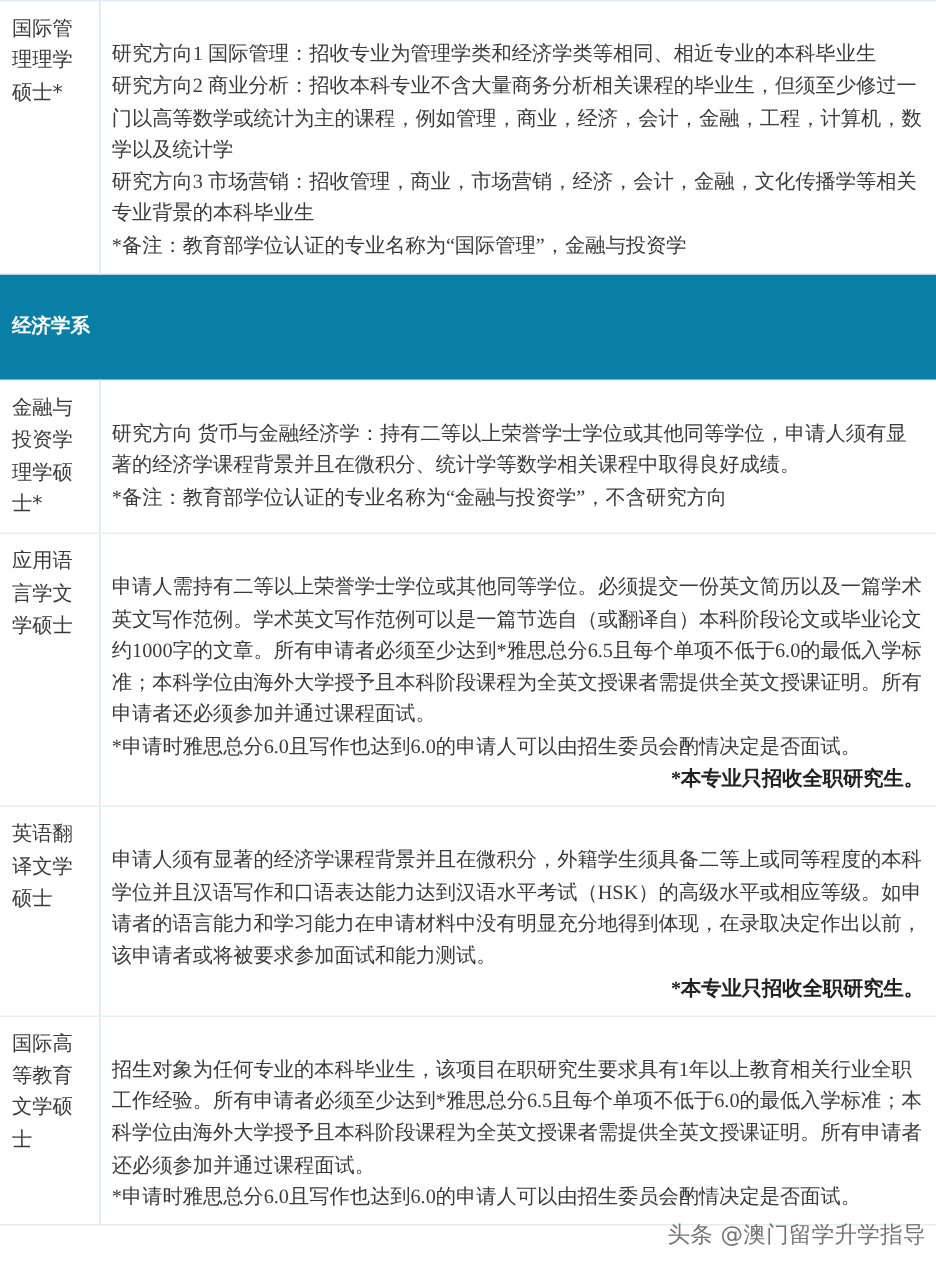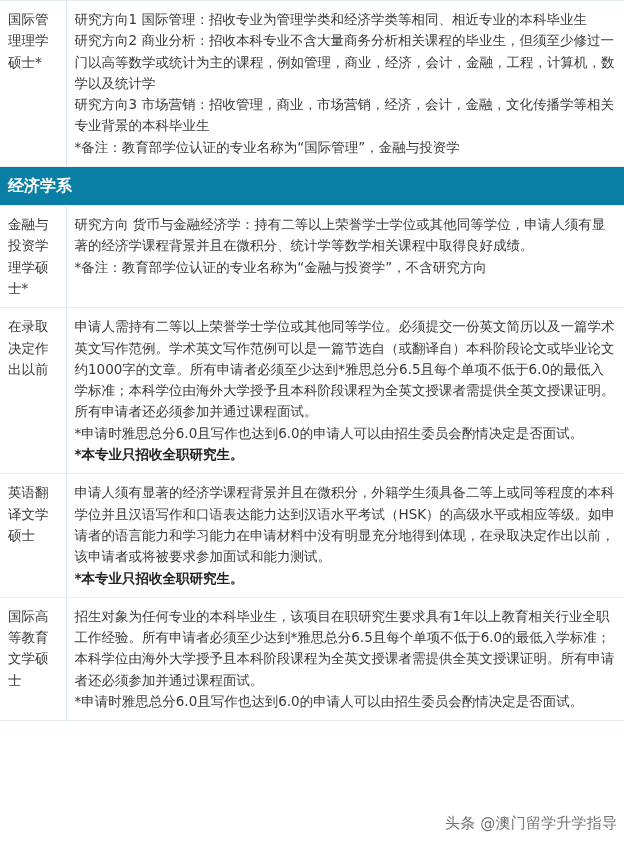--- a/index.html
+++ b/index.html
@@ -14,26 +14,26 @@
     }
     col.c1 { width: 66px; }
     col.c2 { width: 558px; }
     td {
       vertical-align: top; font-size: 13.5px; line-height: 21.3px;
       border-top: 1px solid #e6eef2; border-bottom: 1px solid #e6eef2;
     }
     td.name {
       padding: 8px 4px 8px 8px; border-right: 1px solid #dbe6ec; color: #3a3a3a;
     }
-    td.body { padding: 8px 8px 8px 8px; color: #3a3a3a; }
+    td.body { padding: 24px 8px 8px 8px; color: #3a3a3a; font-family: Liberation Serif, serif; }
     td.body p { margin: 0; }
-    td.body p.bold { font-weight: bold; color: #222; }
+    td.body p.bold { font-weight: bold; color: #222; text-align: right; }
     tr.header td {
-      background: #0a7fa6; color: #ffffff; font-weight: bold; font-size: 16px;
-      padding: 0 8px; height: 38px; line-height: 38px; vertical-align: middle;
+      background: #0a7fa6; color: #ffffff; font-weight: bold; font-size: 13px;
+      padding: 16px 8px; height: 38px; line-height: 38px; vertical-align: middle;
       border: none;
     }
     .watermark {
       position: absolute; left: 445px; top: 814px; font-size: 15px;
       color: rgba(70,70,70,0.75); letter-spacing: 0.2px; white-space: nowrap;
       text-shadow: 0 0 1px #fff;
     }
   </style>
 </head>
 <body>
@@ -57,21 +57,21 @@
       <td colspan="2">经济学系</td>
     </tr>
     <tr>
       <td class="name">金融与投资学理学硕士*</td>
       <td class="body">
         <p>研究方向 货币与金融经济学：持有二等以上荣誉学士学位或其他同等学位，申请人须有显著的经济学课程背景并且在微积分、统计学等数学相关课程中取得良好成绩。</p>
         <p>*备注：教育部学位认证的专业名称为“金融与投资学”，不含研究方向</p>
       </td>
     </tr>
     <tr>
-      <td class="name">在录取决定作出以前</td>
+      <td class="name">应用语言学文学硕士</td>
       <td class="body">
         <p>申请人需持有二等以上荣誉学士学位或其他同等学位。必须提交一份英文简历以及一篇学术英文写作范例。学术英文写作范例可以是一篇节选自（或翻译自）本科阶段论文或毕业论文约1000字的文章。所有申请者必须至少达到*雅思总分6.5且每个单项不低于6.0的最低入学标准；本科学位由海外大学授予且本科阶段课程为全英文授课者需提供全英文授课证明。所有申请者还必须参加并通过课程面试。</p>
         <p>*申请时雅思总分6.0且写作也达到6.0的申请人可以由招生委员会酌情决定是否面试。</p>
         <p class="bold">*本专业只招收全职研究生。</p>
       </td>
     </tr>
     <tr>
       <td class="name">英语翻译文学硕士</td>
       <td class="body">
         <p>申请人须有显著的经济学课程背景并且在微积分，外籍学生须具备二等上或同等程度的本科学位并且汉语写作和口语表达能力达到汉语水平考试（HSK）的高级水平或相应等级。如申请者的语言能力和学习能力在申请材料中没有明显充分地得到体现，在录取决定作出以前，该申请者或将被要求参加面试和能力测试。</p>

